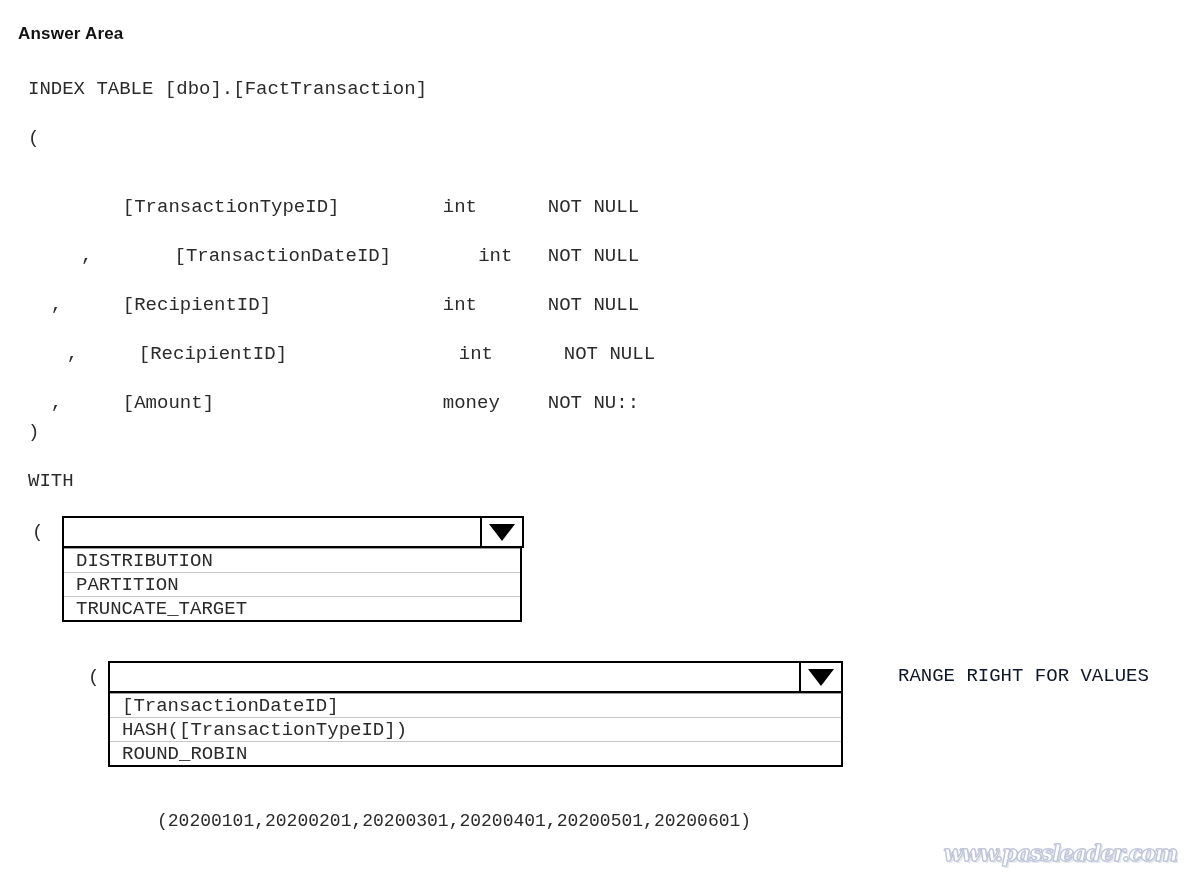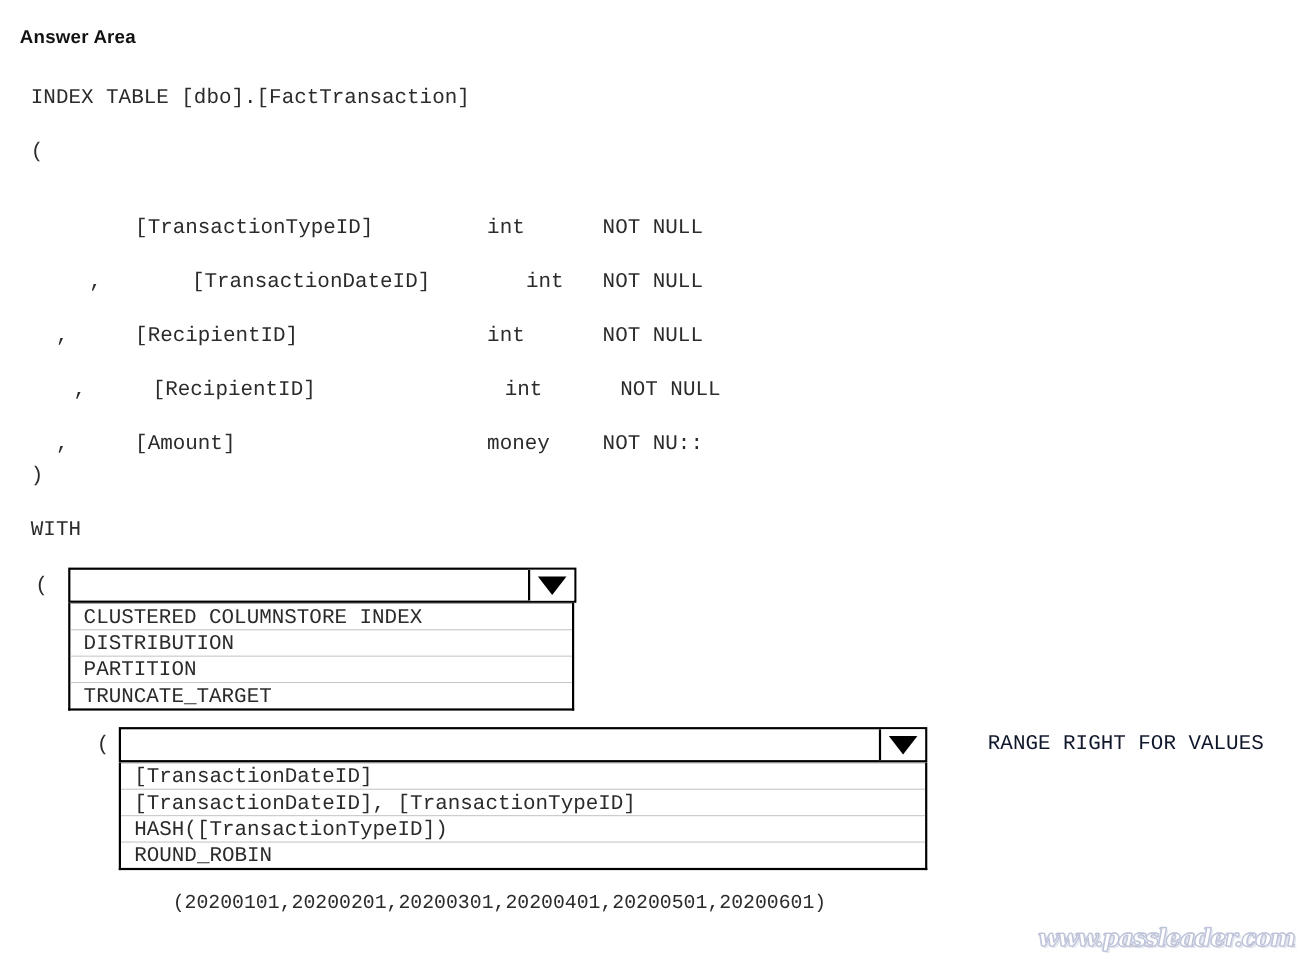--- a/index.html
+++ b/index.html
@@ -195,39 +195,37 @@
 <div class="paren-marker" style="left:32px; top:521px;">(</div>
 
 <div class="combo" id="combo-index">
   <div class="combo-header">
     <div class="combo-value"></div>
     <div class="combo-arrow-btn">
       <span class="arrow-glyph"></span>
     </div>
   </div>
   <div class="combo-list">
-    <div class="combo-option">CLUSTERED COLUMNSTORE INDEX</div>
     <div class="combo-option">DISTRIBUTION</div>
     <div class="combo-option">PARTITION</div>
     <div class="combo-option">TRUNCATE_TARGET</div>
   </div>
 </div>
 
 <div class="paren-marker" style="left:88px; top:666px;">(</div>
 
 <div class="combo" id="combo-distribution">
   <div class="combo-header">
     <div class="combo-value"></div>
     <div class="combo-arrow-btn">
       <span class="arrow-glyph"></span>
     </div>
   </div>
   <div class="combo-list">
     <div class="combo-option">[TransactionDateID]</div>
-    <div class="combo-option">[TransactionDateID], [TransactionTypeID]</div>
     <div class="combo-option">HASH([TransactionTypeID])</div>
     <div class="combo-option">ROUND_ROBIN</div>
   </div>
 </div>
 
 <div id="range-right-text">RANGE RIGHT FOR VALUES</div>
 
 <div id="partition-values">(20200101,20200201,20200301,20200401,20200501,20200601)</div>
 
 <div id="watermark">www.passleader.com</div>

